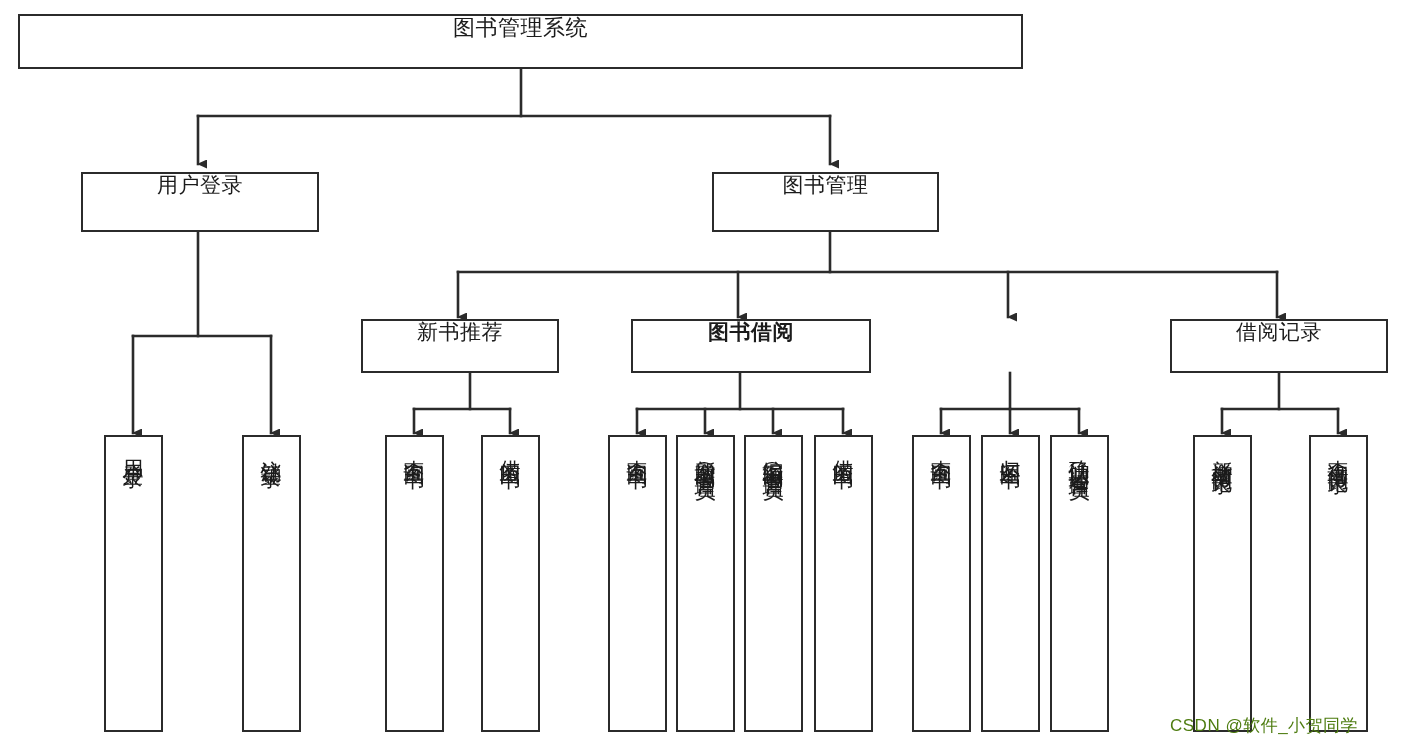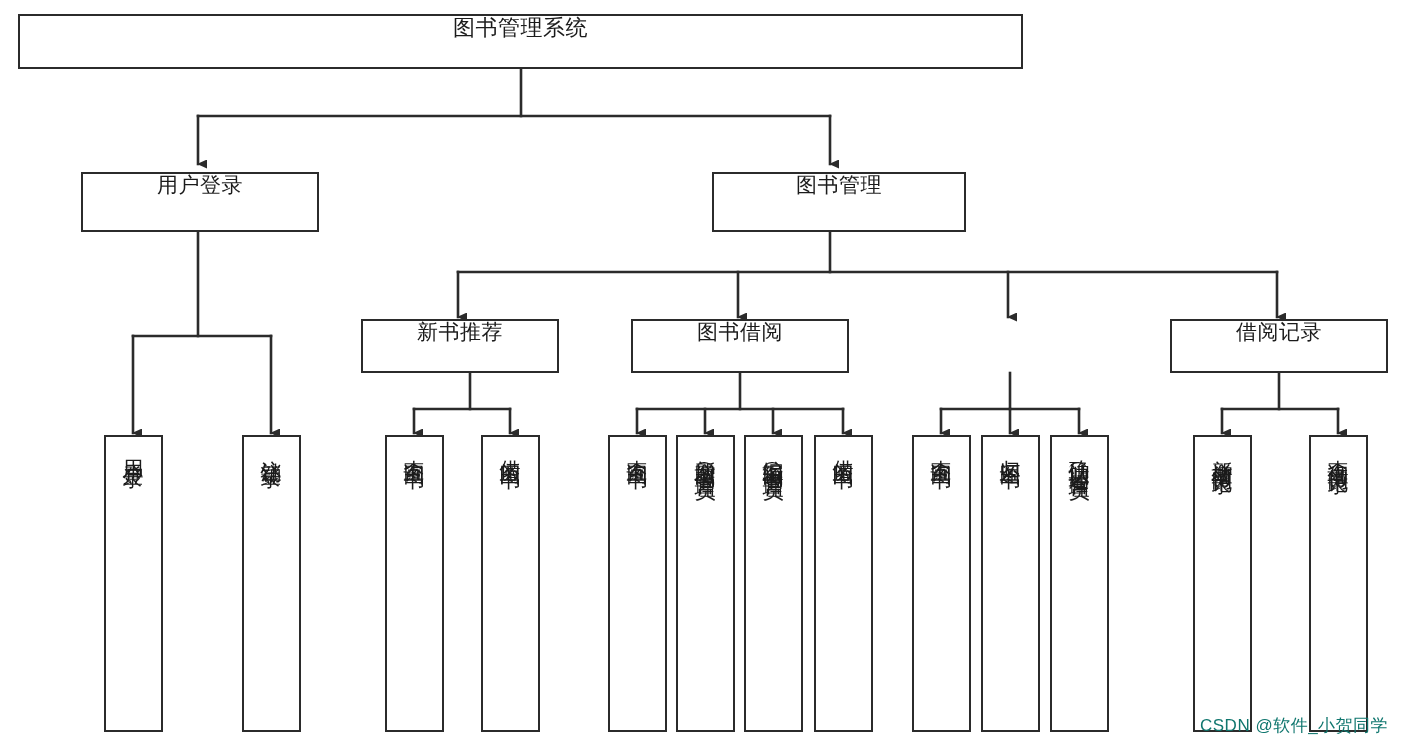--- a/index.html
+++ b/index.html
@@ -58,25 +58,25 @@
   .node.vert .node-label {
     writing-mode: vertical-rl;
     text-orientation: upright;
     font-size: 21px;
     line-height: 1.0;
     letter-spacing: 3px;
     white-space: nowrap;
   }
   .watermark {
     position: absolute;
-    color: #0f766e;
+    color: #4d7c0f;
     font-size: 17px;
     white-space: nowrap;
     z-index: 5;
-    left: 1200px;
+    left: 1170px;
     top: 714px;
     letter-spacing: 0.5px;
   }
 </style>
 </head>
 <body>
 
 <div id="diagram-root">
 
   <svg id="edge-layer" viewBox="0 0 1405 747" xmlns="http://www.w3.org/2000/svg">
@@ -129,28 +129,28 @@
     </g>
   </svg>
 
   <div class="node root horiz" style="left:18px; top:14px; width:1005px; height:55px;">
     <span class="node-label">图书管理系统</span>
   </div>
 
   <div class="node horiz" style="left:81px; top:172px; width:238px; height:60px;">
     <span class="node-label">用户登录</span>
   </div>
-  <div class="node horiz" style="left:712px; top:172px; width:254px; height:60px;">
+  <div class="node horiz" style="left:712px; top:172px; width:227px; height:60px;">
     <span class="node-label">图书管理</span>
   </div>
 
   <div class="node horiz" style="left:361px; top:319px; width:198px; height:54px;">
     <span class="node-label">新书推荐</span>
   </div>
-  <div class="node horiz" style="left:631px; top:319px; width:218px; height:54px;">
+  <div class="node horiz" style="left:631px; top:319px; width:240px; height:54px;font-weight:bold;">
     <span class="node-label">图书借阅</span>
   </div>
   <div class="node horiz" style="left:1170px; top:319px; width:218px; height:54px;">
     <span class="node-label">借阅记录</span>
   </div>
 
   <div class="node vert" style="left:104px; top:435px; width:59px; height:297px;">
     <span class="node-label">用户登录</span>
   </div>
   <div class="node vert" style="left:242px; top:435px; width:59px; height:297px;">

